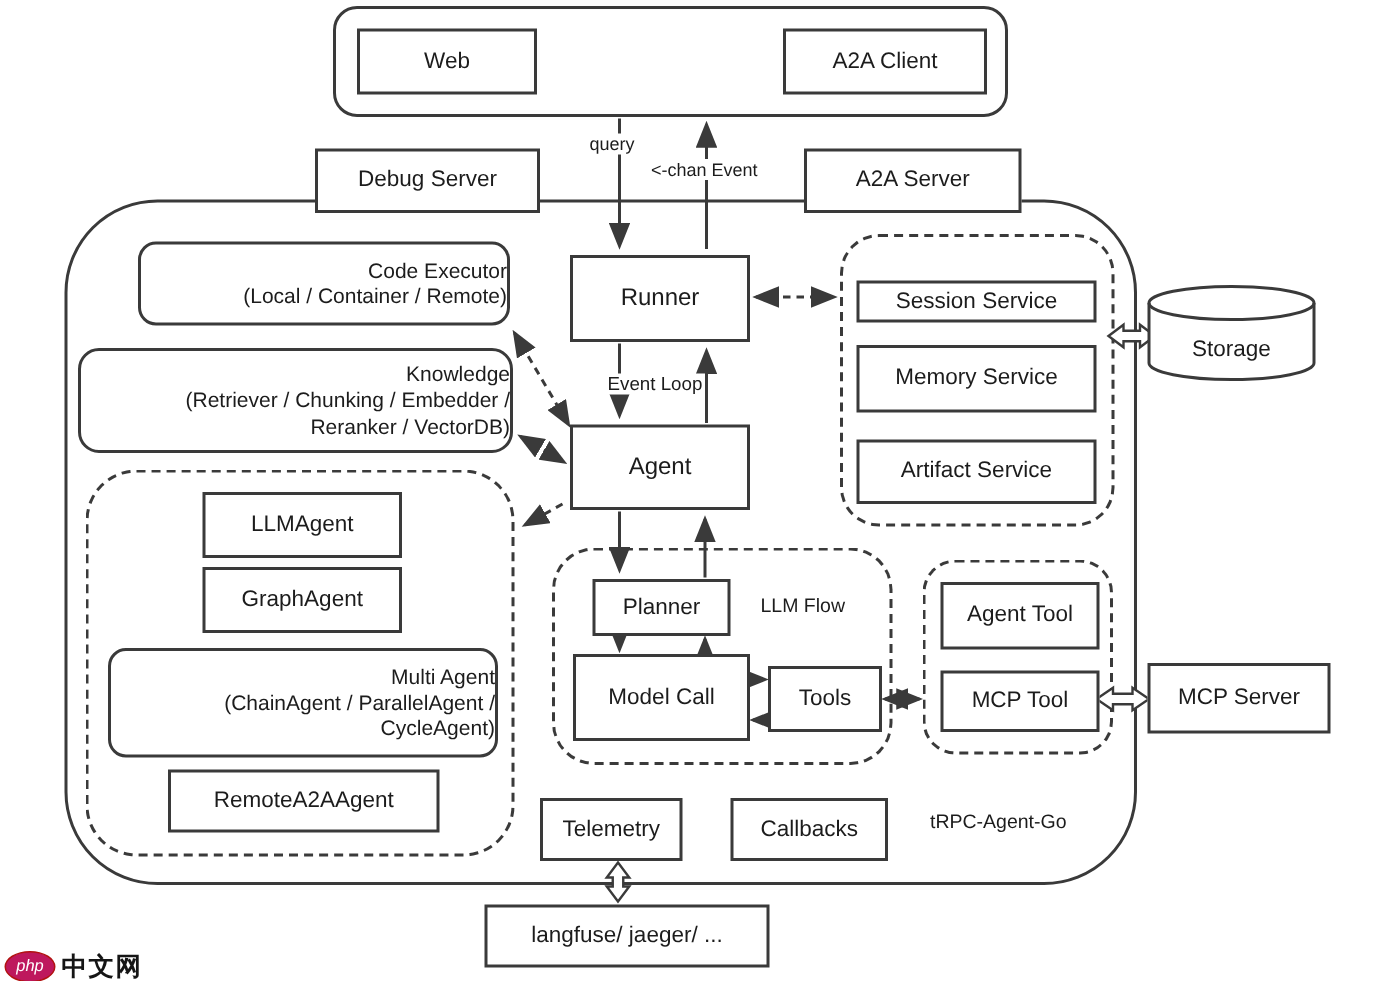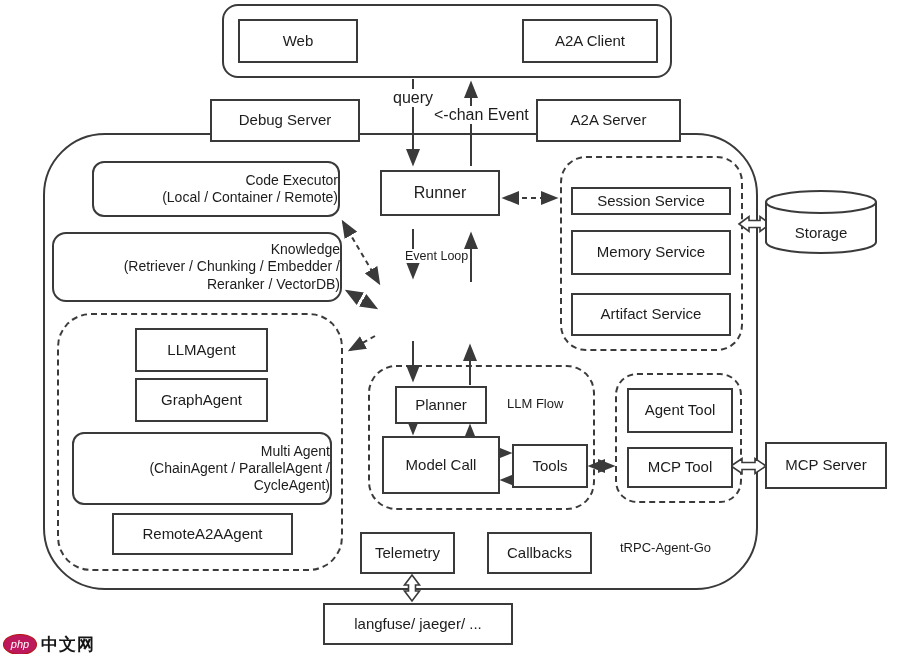--- a/index.html
+++ b/index.html
@@ -12,21 +12,21 @@
     border-radius:0;display:flex;align-items:center;justify-content:center;
     text-align:center;font-size:15px;z-index:3;line-height:1.22;
   }
   .container-solid{
     position:absolute;box-sizing:border-box;border:2px solid #3a3a3a;background:transparent;z-index:1;
   }
   .container-dashed{
     position:absolute;box-sizing:border-box;border:2px dashed #3a3a3a;background:transparent;z-index:1;
   }
   .lbl{
-    position:absolute;z-index:4;font-size:16px;background:#fff;padding:0 2px;white-space:nowrap;
+    position:absolute;z-index:4;font-size:12px;background:#fff;padding:0 2px;white-space:nowrap;
   }
   .multiline{flex-direction:column;font-size:14px;align-items:flex-end;}
   .multiline span{display:block;}
   svg.overlay{position:absolute;left:0;top:0;z-index:2;pointer-events:none;}
   .storage-label{
     position:absolute;z-index:4;text-align:center;font-size:15px;background:transparent;
   }
   .logo{position:absolute;left:3px;top:633px;z-index:5;display:flex;align-items:center;gap:4px;}
   .logo-ellipse{
     width:32px;height:19px;background:#be185d;border:1px solid #b21210;border-radius:50%;
@@ -101,22 +101,25 @@
     <span>Debug Server</span>
   </div>
   <div class="box" style="left:536px;top:99px;width:145px;height:43px;">
     <span>A2A Server</span>
   </div>
 
   <div class="lbl" style="left:391px;top:89px;">query</div>
   <div class="lbl" style="left:432px;top:106px;">&lt;-chan Event</div>
   <div class="lbl" style="left:403px;top:249px;font-size:12.5px;">Event Loop</div>
 
-  <div class="box" style="left:380px;top:170px;width:120px;height:46px;font-size:16px;">
+  <div class="box" style="left:380px;top:170px;width:120px;height:58px;font-size:16px;">
     <span>Runner</span>
+  </div>
+  <div class="box" style="left:380px;top:283px;width:120px;height:57px;font-size:16px;">
+    <span>Agent</span>
   </div>
 
   <div class="box multiline" style="left:92px;top:161px;width:248px;height:56px;border-radius:12px;">
     <span>Code Executor</span>
     <span>(Local / Container / Remote)</span>
   </div>
   <div class="box multiline" style="left:52px;top:232px;width:290px;height:70px;border-radius:14px;">
     <span>Knowledge</span>
     <span>(Retriever / Chunking / Embedder /</span>
     <span>Reranker / VectorDB)</span>

